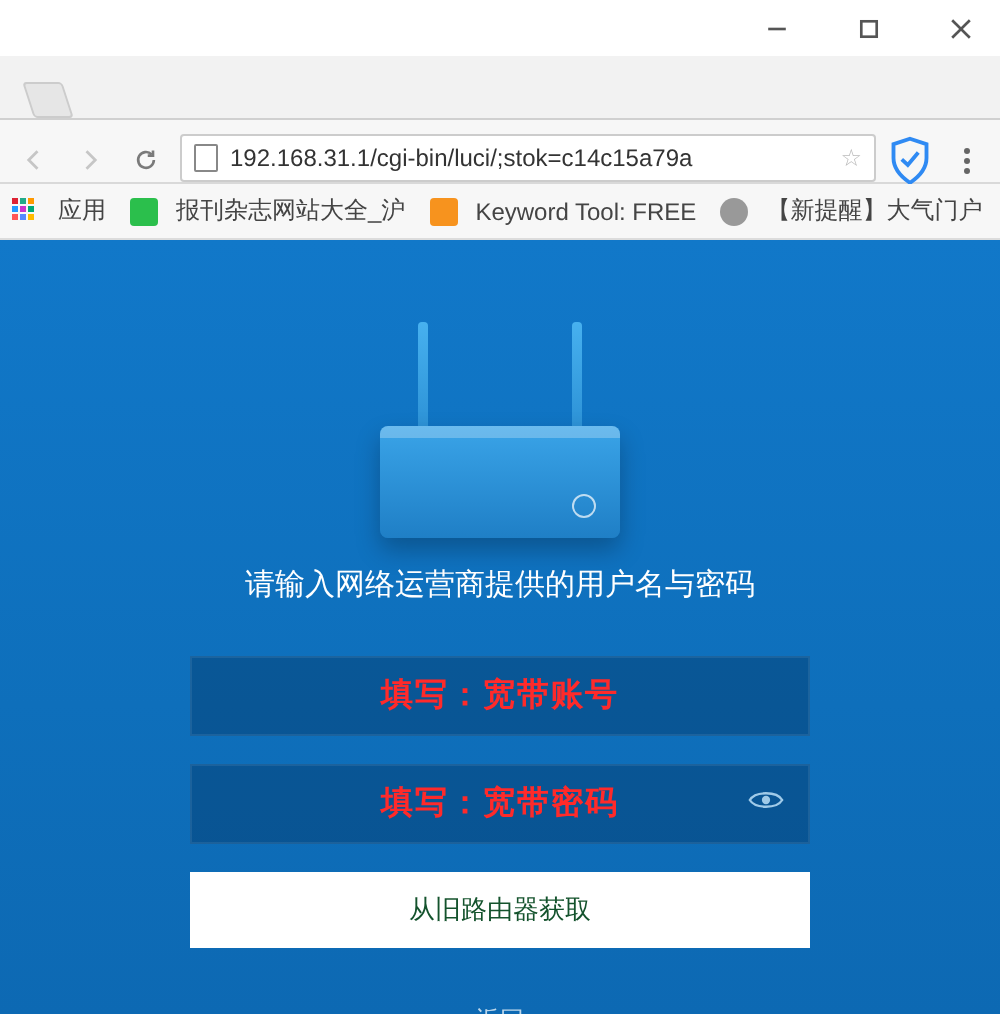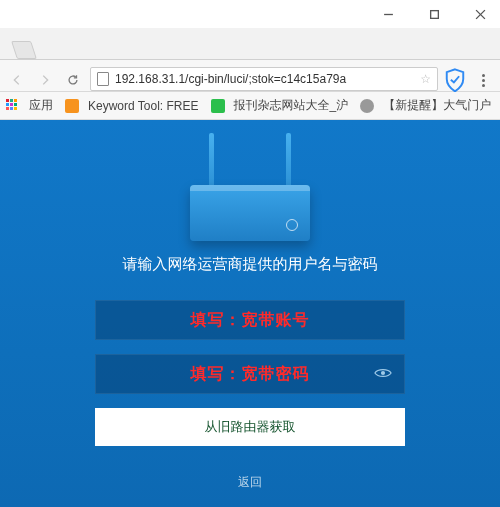--- a/index.html
+++ b/index.html
@@ -37,21 +37,21 @@
   .apps-ico { display: grid; grid-template-columns: repeat(3,3px); grid-template-rows: repeat(3,3px); gap: 1px; }
   .apps-ico span { background: #d23; }
   .apps-ico span:nth-child(2){background:#2a8;} .apps-ico span:nth-child(3){background:#f90;}
   .apps-ico span:nth-child(4){background:#29f;} .apps-ico span:nth-child(5){background:#c3c;} .apps-ico span:nth-child(6){background:#0a7;}
   .apps-ico span:nth-child(7){background:#f55;} .apps-ico span:nth-child(8){background:#58f;} .apps-ico span:nth-child(9){background:#fb0;}
   .ico-green { background:#2bbf4c; }
   .ico-orange { background:#f7931e; }
   .ico-gray { background:#999; border-radius:50%; }
 
   
-  .page { position: relative; height: calc(507px - 28px - 32px - 32px - 28px); background: linear-gradient(#1178c9, #0e6fbb 60%, #0d69b3); overflow: hidden; padding-top: 6px; }
+  .page { position: relative; height: calc(507px - 28px - 32px - 32px - 28px); background: linear-gradient(#1178c9, #0e6fbb 60%, #0d69b3); overflow: hidden; padding-top: 34px; }
   .router { width: 150px; height: 115px; margin: 0 auto 14px; position: relative; }
   .router .body { position: absolute; bottom: 0; left: 50%; transform: translateX(-50%); width: 120px; height: 56px; background: linear-gradient(#3aa4e8, #1f7fc6); border-radius: 4px; box-shadow: 0 6px 12px rgba(0,0,0,.25); }
   .router .body::after { content:""; position:absolute; bottom:10px; right:12px; width:10px; height:10px; border:1.5px solid rgba(255,255,255,.7); border-radius:50%; }
   .router .body .edge { position:absolute; top:0; left:0; right:0; height:6px; background:rgba(255,255,255,.25); border-radius:4px 4px 0 0; }
   .ant { position:absolute; bottom:50px; width:5px; height:58px; background:linear-gradient(#47b1ef,#2a8fd4); border-radius:2px; }
   .ant.l { left: 34px; } .ant.r { right: 34px; }
   .prompt { color: #fff; text-align: center; font-size: 15px; margin-bottom: 26px; }
   .form { width: 310px; margin: 0 auto; display:flex; flex-direction:column; gap:14px; }
   .field { height: 40px; background: rgba(0,40,80,.35); border: 1px solid rgba(255,255,255,.08); display:flex; align-items:center; padding: 0 14px; position: relative; }
   .anno { position:absolute; left:50%; top:50%; transform:translate(-50%,-50%); color:#ff2a2a; font-size:16px; letter-spacing:1px; pointer-events:none; font-weight: 700; white-space: nowrap; }
@@ -135,26 +135,26 @@
         <span></span>
         <span></span>
         <span></span>
         <span></span>
         <span></span>
         <span></span>
       </div>
     <span>应用</span>
   </div>
   <div class="bm">
+    <div class="bm-ico ico-green"></div>
+    <span>报刊杂志网站大全_沪</span>
+  </div>
+  <div class="bm">
     <div class="bm-ico ico-orange"></div>
     <span>Keyword Tool: FREE</span>
-  </div>
-  <div class="bm">
-    <div class="bm-ico ico-green"></div>
-    <span>报刊杂志网站大全_沪</span>
   </div>
   <div class="bm">
     <div class="bm-ico ico-gray"></div>
     <span>【新提醒】大气门户</span>
   </div>
 </div>
 
 <div class="page">
   <div class="router">
     <div class="ant l"></div>

